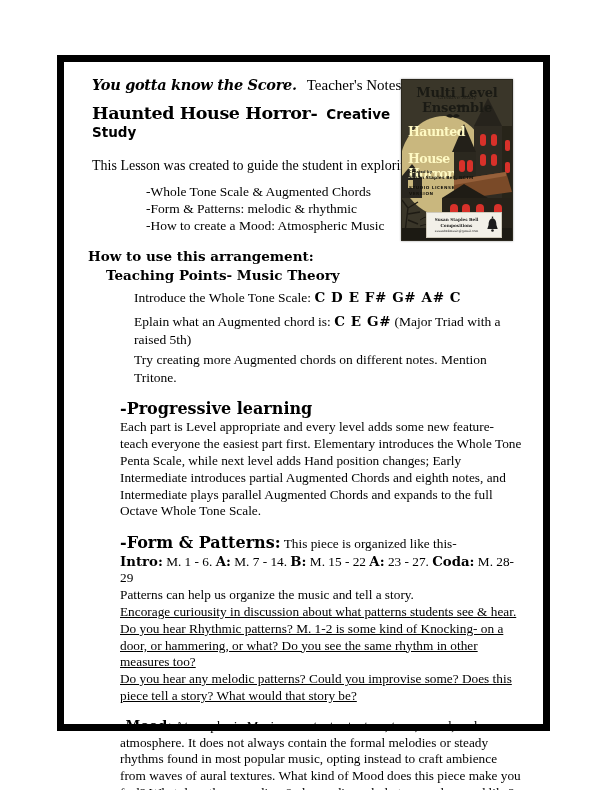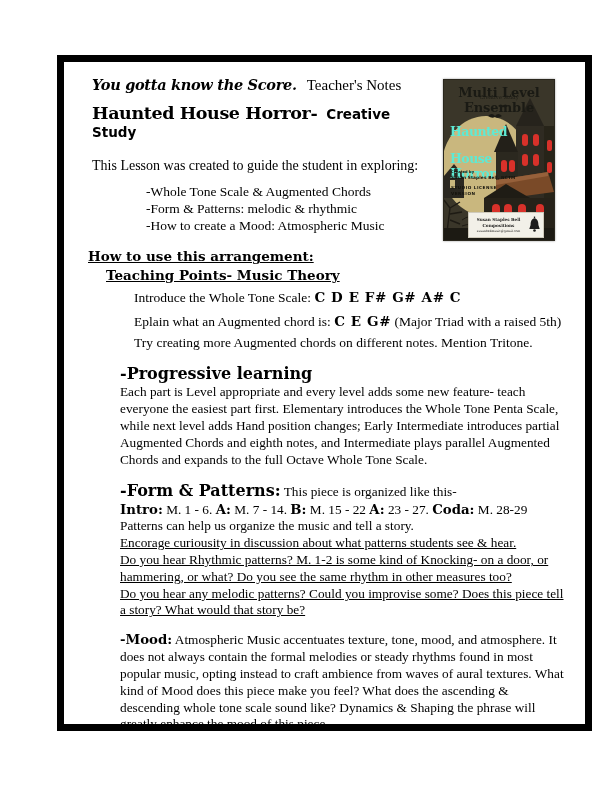--- a/index.html
+++ b/index.html
@@ -14,21 +14,21 @@
     font-family: "Liberation Serif", serif;
     color: #000000;
     overflow: hidden;
   }
 
   
   #page-frame {
     position: absolute;
     left: 57px;
     top: 55px;
-    width: 535px;
+    width: 493px;
     height: 676px;
     border: 7px solid #000000;
     box-sizing: border-box;
     background: #ffffff;
   }
 
   #page-inner {
     position: absolute;
     left: 0; top: 0; right: 0; bottom: 0;
     padding: 14px 20px 0 28px;
@@ -85,29 +85,27 @@
     line-height: 1.27;
   }
 
   
   .how-to {
     font-family: "DejaVu Serif", serif;
     font-weight: bold;
     font-size: 13.5px;
     margin-top: 14px;
     margin-left: -4px;
-    text-decoration: underline;
   }
   .teaching-points {
     font-family: "DejaVu Serif", serif;
     font-weight: bold;
     font-size: 13.5px;
     margin-top: 3px;
     margin-left: 14px;
-    text-decoration: underline;
   }
 
   .indent-line {
     margin-left: 42px;
     font-size: 13.5px;
     margin-top: 6px;
     line-height: 1.3;
   }
   .indent-line.tight { margin-top: 3px; }
 
@@ -165,21 +163,21 @@
   }
   #cover-line1 { top: 5px; font-size: 13px; letter-spacing: -0.1px; }
   #cover-line2 { top: 14px; font-size: 5.2px; font-weight: normal; }
 
   .cover-big {
     position: absolute;
     left: 6px;
     font-family: "DejaVu Serif", serif;
     font-weight: bold;
     font-size: 12.5px;
-    color: #5eead4;
+    color: #fef9c3;
     letter-spacing: -0.5px;
     line-height: 1.02;
     pointer-events: none;
   }
   #cover-haunted { top: 46px; }
   #cover-house   { top: 73px; }
   #cover-horror  { top: 88px; }
 
   .cover-small {
     position: absolute;

